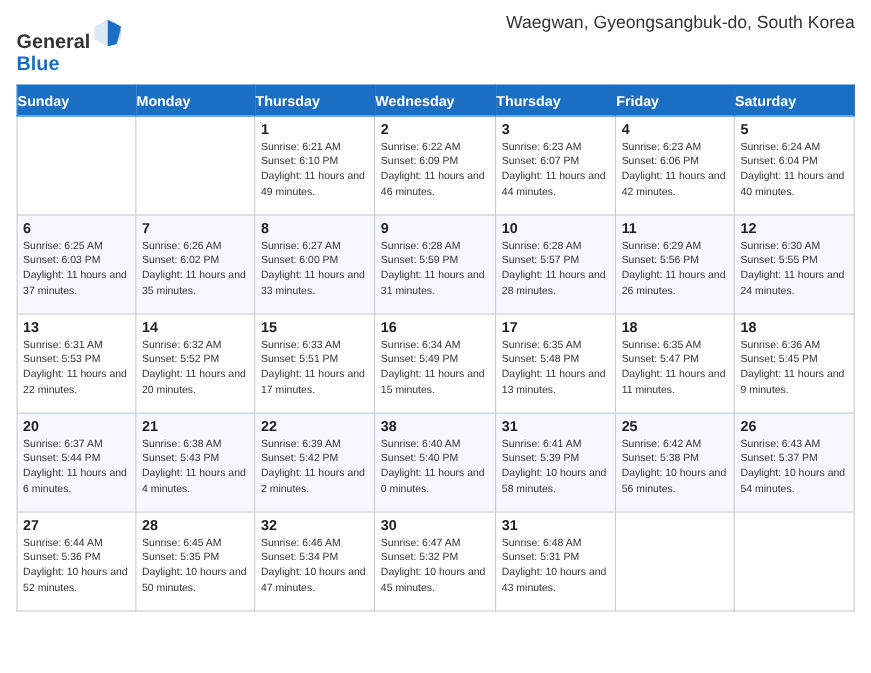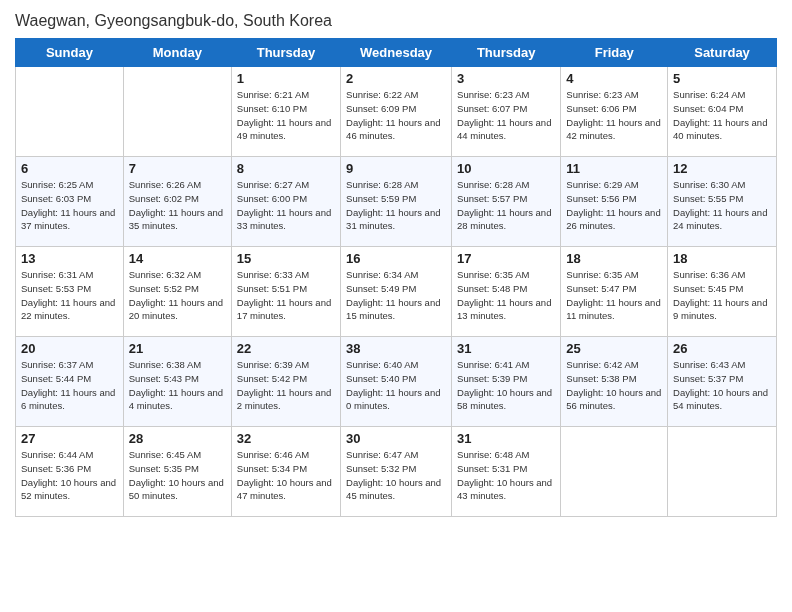--- a/index.html
+++ b/index.html
@@ -56,22 +56,22 @@
     .calendar {
       width: 100%;
       border-collapse: collapse;
       border: 1px solid #ccc;
     }
     .calendar th {
       background-color: #1a6fc4;
       color: #fff;
       font-size: 13px;
       font-weight: bold;
-      padding: 6px 12px;
-      text-align: center;
+      padding: 6px 0;
+      text-align: left;
       border: 1px solid #1a6fc4;
     }
     .calendar td {
       border: 1px solid #ccc;
       vertical-align: top;
       padding: 4px 5px;
       width: 113px;
       min-height: 80px;
       height: 90px;
     }
@@ -98,20 +98,34 @@
     }
     .calendar thead tr th {
       background-color: #1a6fc4;
     }
   </style>
 </head>
 <body>
 
 <div class="page">
   <div class="header">
+    <div class="logo">
+      <div>
+        <div class="logo-text">
+          <span class="logo-general">General</span><svg class="logo-icon" viewBox="0 0 28 28" xmlns="http://www.w3.org/2000/svg">
+            <polygon points="14,2 26,8 26,20 14,26 2,20 2,8" fill="#1a6fc4" opacity="0.15"></polygon>
+            <polygon points="20,4 26,12 22,24 14,26 14,14" fill="#1a6fc4" opacity="0.5"></polygon>
+            <polygon points="14,2 26,8 22,24 14,26 14,14" fill="#1a6fc4"></polygon>
+          </svg>
+        </div>
+        <div class="logo-text">
+          <span class="logo-blue">Blue</span>
+        </div>
+      </div>
+    </div>
     <div class="title-section">
       <div class="location-title">Waegwan, Gyeongsangbuk-do, South Korea</div>
     </div>
   </div>
 
   <table class="calendar">
     <thead>
       <tr>
       <th>Sunday</th>
           <th>Monday</th>

